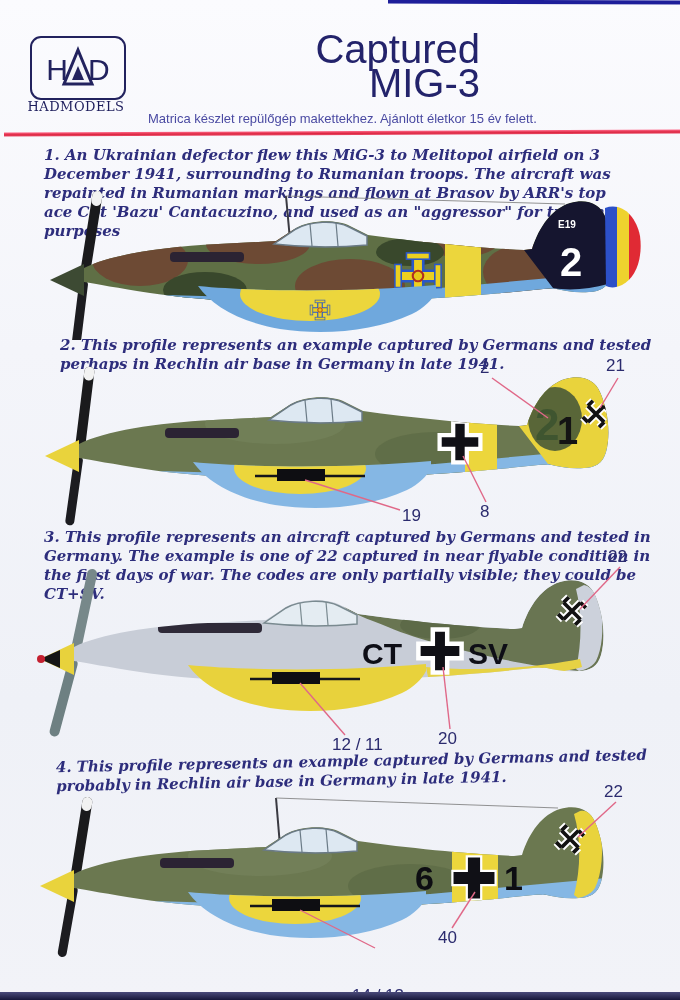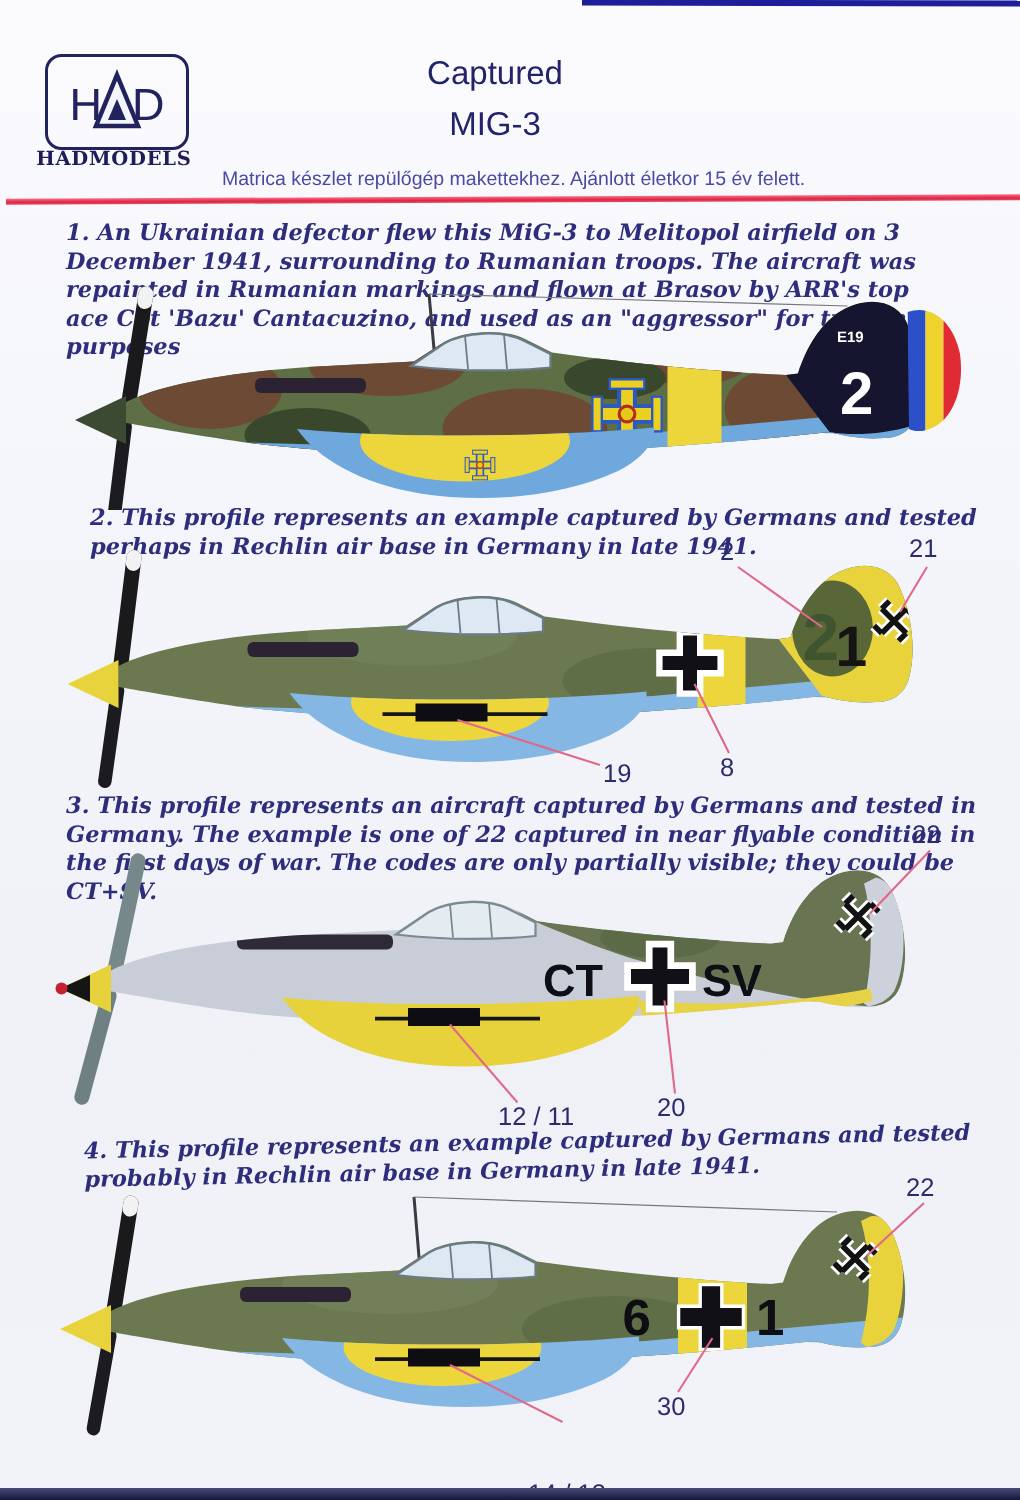--- a/index.html
+++ b/index.html
@@ -8,25 +8,25 @@
     background:linear-gradient(180deg,#fbfbfe 0%,#f4f5fa 35%,#eff1f7 70%,#f2f3f8 100%);
     font-family:"Liberation Sans",sans-serif;}
   .top-edge{position:absolute;top:0;left:388px;right:0;height:4px;background:#1e1e9a;transform:rotate(.15deg);}
   .bottom-edge{position:absolute;bottom:0;left:0;right:0;height:8px;
     background:linear-gradient(to top,#17173a,#4a4a7a);}
   .red-rule{position:absolute;top:131px;left:4px;right:0;height:4px;
     background:linear-gradient(180deg,#ff6a8a,#dd2742 60%,#e84a66);transform:rotate(-.25deg);}
   .logo-box{position:absolute;top:36px;left:30px;width:92px;height:60px;
     border:2.5px solid #22225e;border-radius:11px;}
   .brand{position:absolute;top:99px;left:8px;width:136px;text-align:center;
-    font-family:"DejaVu Serif",serif;font-weight:bold;font-size:13px;letter-spacing:.5px;color:#1d1d5c;}
+    font-family:"DejaVu Serif",serif;font-weight:normal;font-size:13px;letter-spacing:.5px;color:#1d1d5c;}
   .code{position:absolute;top:111px;left:8px;width:136px;text-align:center;
     font-size:26px;color:#2b2b7e;}
-  .title{position:absolute;top:32px;left:180px;width:300px;text-align:center;
-    font-size:22px;line-height:34px;color:#23236b;}
+  .title{position:absolute;top:32px;left:180px;width:300px;text-align:right;
+    font-size:40px;line-height:34px;color:#23236b;}
   .subtitle{position:absolute;top:111px;left:148px;width:420px;
     font-size:13px;color:#4a4aa2;}
   .para{position:absolute;font-family:"DejaVu Serif",serif;font-style:italic;font-weight:bold;
     font-size:15px;line-height:19px;color:#2d2d7c;}
   .profile{position:absolute;left:0;width:680px;}
   .profile svg{position:absolute;top:0;left:0;}
   .callout{position:absolute;font-size:17px;color:#2b2b6e;white-space:nowrap;}
   .hidden-defs{position:absolute;width:0;height:0;}
 </style>
 </head>
@@ -291,17 +291,17 @@
         <line x1="290" y1="36" x2="292" y2="58" stroke="#6a7a86" stroke-width="1.2"></line>
         <line x1="316" y1="35" x2="318" y2="58" stroke="#6a7a86" stroke-width="1.2"></line>
         <use href="#mig-spinner" fill="#e9d33c"></use>
       </g>
       <line x1="616" y1="20" x2="578" y2="55" stroke="#e06888" stroke-width="1.4"></line>
       <line x1="375" y1="166" x2="300" y2="128" stroke="#e06888" stroke-width="1.4"></line>
       <line x1="452" y1="146" x2="475" y2="110" stroke="#e06888" stroke-width="1.4"></line>
     </svg>
     <div class="callout" style="top:0px;left:604px;">22</div>
     <div class="callout" style="top:164px;left:352px;margin-top:40px;">14 / 13</div>
-    <div class="callout" style="top:146px;left:438px;">30</div>
+    <div class="callout" style="top:146px;left:438px;">40</div>
   </div>
 
   <div class="bottom-edge"></div>
 </div>
 
 </body></html>

